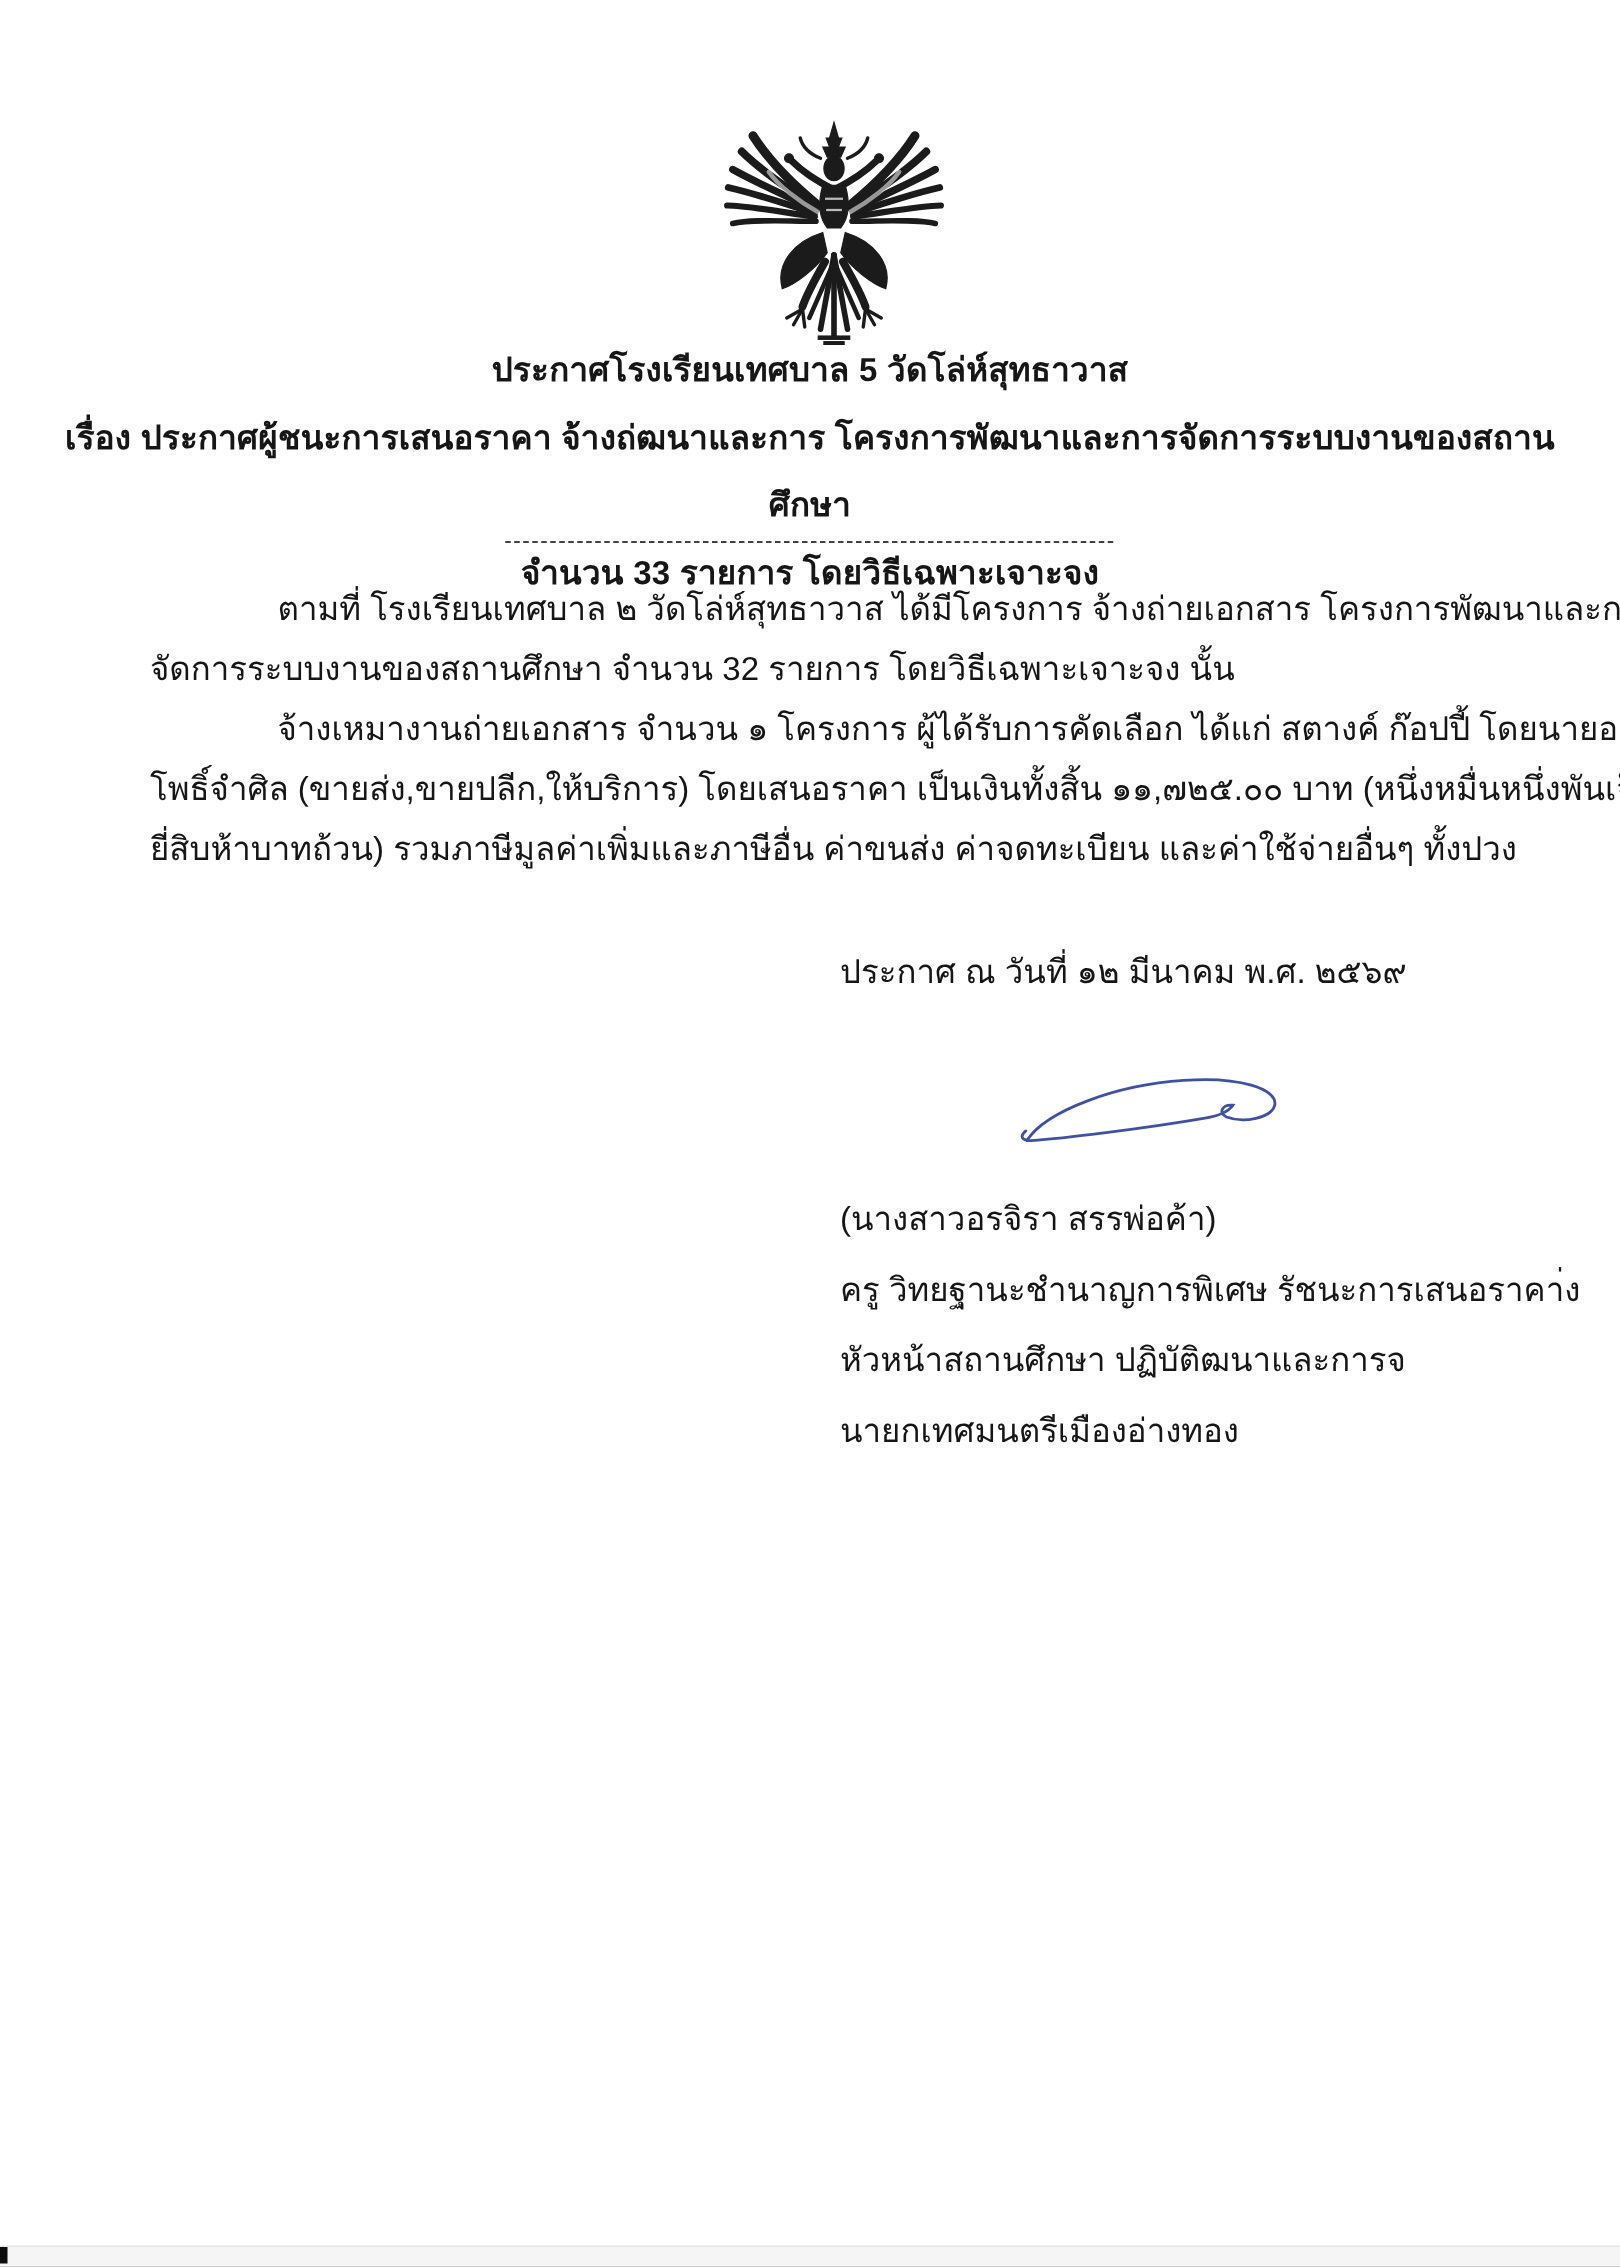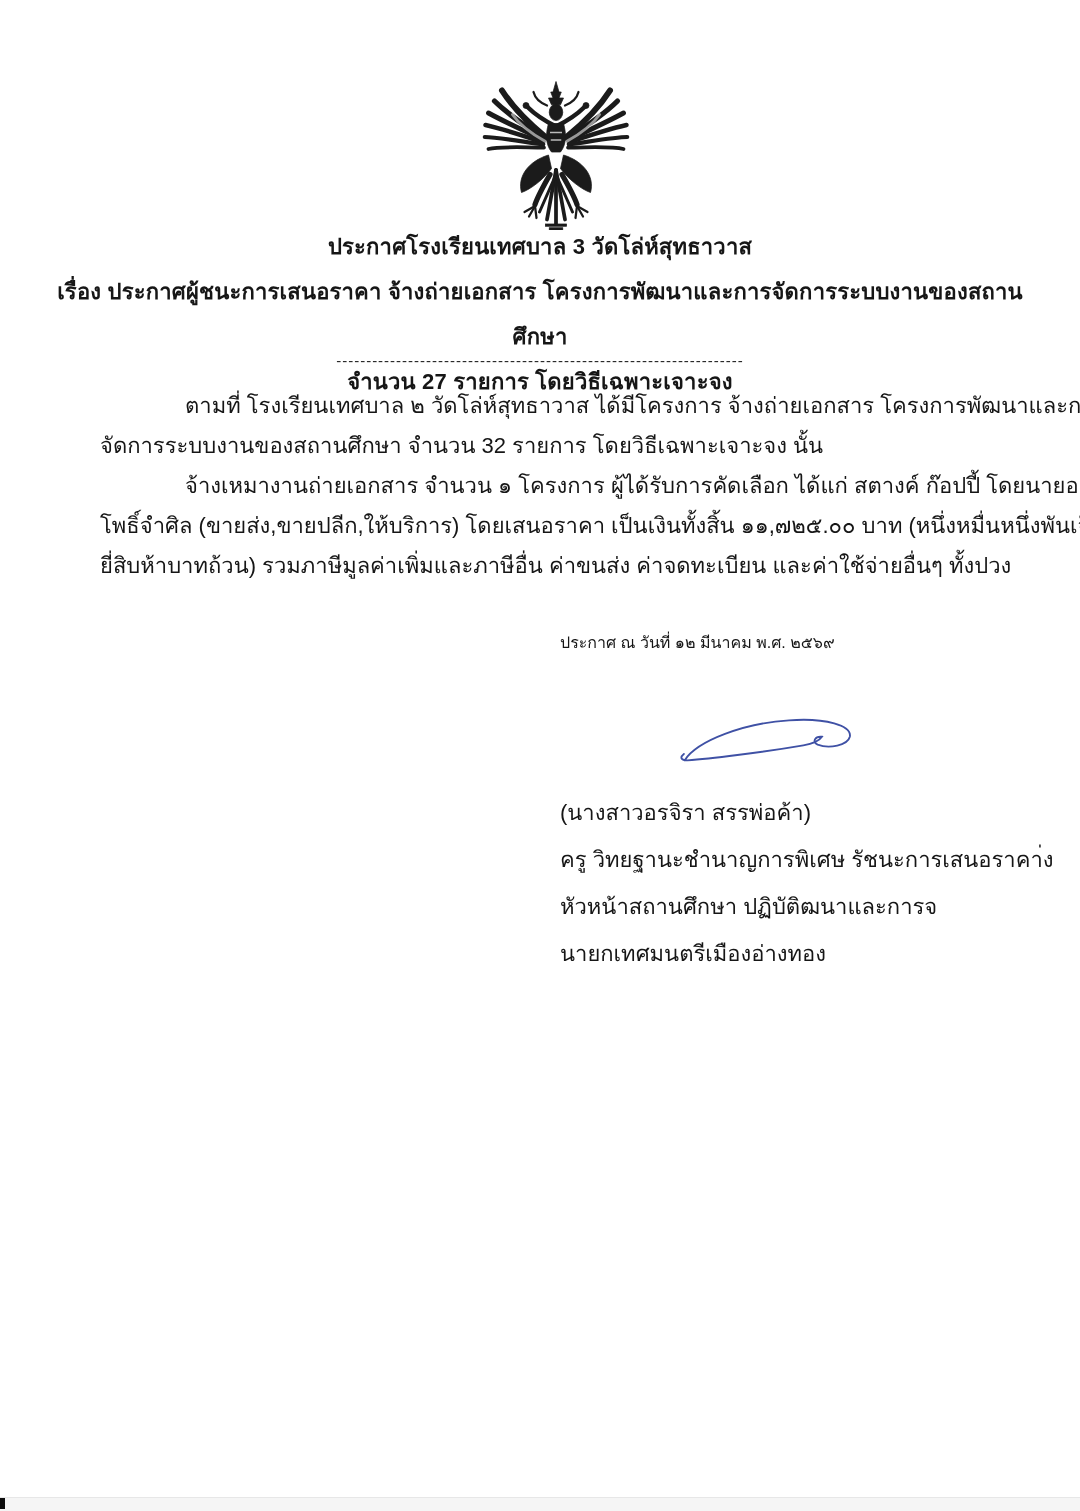--- a/index.html
+++ b/index.html
@@ -24,21 +24,21 @@
     white-space:nowrap;overflow:hidden;
   }
   .body-block{
     position:absolute;top:386px;left:100px;width:882px;
     font-size:22px;line-height:40px;
   }
   .body-line{white-space:nowrap;}
   .indent{padding-left:85px;}
   .date-line{
     position:absolute;top:630px;left:560px;
-    font-size:16px;white-space:nowrap;
+    font-size:22px;white-space:nowrap;
   }
   .signature-svg{position:absolute;left:676px;top:710px;width:186px;height:70px;}
   .sig-col{position:absolute;left:560px;width:440px;text-align:left;font-size:22px;white-space:nowrap;}
   .sig-name{top:795px;}
   .sig-role-1{top:842px;}
   .sig-role-2{top:889px;}
   .sig-role-3{top:936px;}
   .scan-band{
     position:absolute;left:0;bottom:0;width:1080px;height:13px;
     background:#f5f5f5;border-top:1px solid #e7e7e7;
@@ -114,23 +114,23 @@
         <path d="M100,120 L112,186" stroke-width="5"></path>
         <path d="M100,126 L78,176" stroke-width="4"></path>
         <path d="M100,126 L122,176" stroke-width="4"></path>
       </g>
       <rect x="86" y="192" width="28" height="3"></rect>
       <rect x="91" y="197" width="18" height="3"></rect>
     </g>
   </svg>
 
   <div class="title-block">
-    <div>ประกาศโรงเรียนเทศบาล 3 วัดโล่ห์สุทธาวาส</div>
-    <div>เรื่อง ประกาศผู้ชนะการเสนอราคา จ้างถ่ายเอกสาร โครงการพัฒนาและการจัดการระบบงานของสถานศึกษา</div>
-    <div>จำนวน 27 รายการ โดยวิธีเฉพาะเจาะจง</div>
+    <div>ประกาศโรงเรียนเทศบาล 5 วัดโล่ห์สุทธาวาส</div>
+    <div>เรื่อง ประกาศผู้ชนะการเสนอราคา จ้างถ่ฒนาและการ โครงการพัฒนาและการจัดการระบบงานของสถานศึกษา</div>
+    <div>จำนวน 33 รายการ โดยวิธีเฉพาะเจาะจง</div>
   </div>
 
   <div class="separator">--------------------------------------------------------------------</div>
 
   <div class="body-block">
     <div class="body-line indent">ตามที่ โรงเรียนเทศบาล ๒ วัดโล่ห์สุทธาวาส ได้มีโครงการ จ้างถ่ายเอกสาร โครงการพัฒนาและการ</div>
     <div class="body-line">จัดการระบบงานของสถานศึกษา จำนวน 32 รายการ โดยวิธีเฉพาะเจาะจง  นั้น</div>
     <div class="body-line indent">จ้างเหมางานถ่ายเอกสาร จำนวน ๑ โครงการ ผู้ได้รับการคัดเลือก ได้แก่ สตางค์ ก๊อปปี้ โดยนายอานนท์</div>
     <div class="body-line">โพธิ์จำศิล (ขายส่ง,ขายปลีก,ให้บริการ) โดยเสนอราคา เป็นเงินทั้งสิ้น ๑๑,๗๒๕.๐๐ บาท (หนึ่งหมื่นหนึ่งพันเจ็ดร้อย</div>
     <div class="body-line">ยี่สิบห้าบาทถ้วน) รวมภาษีมูลค่าเพิ่มและภาษีอื่น ค่าขนส่ง ค่าจดทะเบียน และค่าใช้จ่ายอื่นๆ ทั้งปวง</div>

